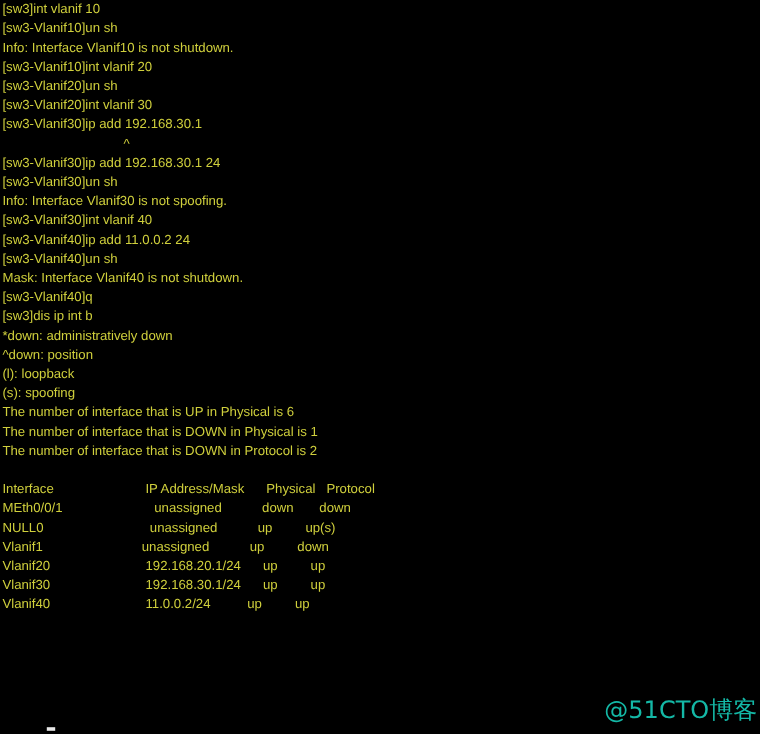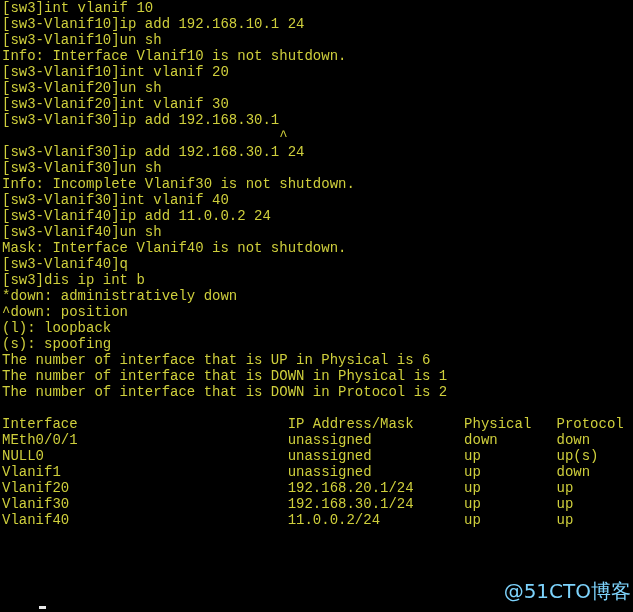--- a/index.html
+++ b/index.html
@@ -20,67 +20,66 @@
     height: 612px;
     background: #000000;
     box-sizing: border-box;
     padding: 0px 0 0 2px;
     overflow: hidden;
   }
   .line {
     display: block;
     height: 16px;
     line-height: 16px;
-    font-size: 14px;
+    font-size: 11px;
     letter-spacing: 0px;
     color: #cfcf3c;
     white-space: pre;
-    font-family: Liberation Mono, monospace;
+    font-family: Liberation Sans, sans-serif;
   }
   .line.blank {
     color: transparent;
   }
   #cursor {
     position: absolute;
     left: 39px;
     top: 606px;
     width: 7px;
     height: 3px;
     background: #e8e8e8;
   }
   #watermark {
     position: absolute;
     right: 2px;
     top: 579px;
     font-family: "DejaVu Sans", "Liberation Sans", sans-serif;
     font-size: 20px;
     line-height: 24px;
-    color: #7dd3fc;
+    color: #14b8a6;
     letter-spacing: 0px;
     white-space: pre;
     font-weight: 400;
   }
 </style>
 </head>
 <body>
 
 <div id="terminal">
   <div id="terminal-output">
       <span class="line">[sw3]int vlanif 10</span>
-      <span class="line">[sw3-Vlanif10]ip add 192.168.10.1 24</span>
       <span class="line">[sw3-Vlanif10]un sh</span>
       <span class="line">Info: Interface Vlanif10 is not shutdown.</span>
       <span class="line">[sw3-Vlanif10]int vlanif 20</span>
       <span class="line">[sw3-Vlanif20]un sh</span>
       <span class="line">[sw3-Vlanif20]int vlanif 30</span>
       <span class="line">[sw3-Vlanif30]ip add 192.168.30.1</span>
       <span class="line">                                 ^</span>
       <span class="line">[sw3-Vlanif30]ip add 192.168.30.1 24</span>
       <span class="line">[sw3-Vlanif30]un sh</span>
-      <span class="line">Info: Incomplete Vlanif30 is not shutdown.</span>
+      <span class="line">Info: Interface Vlanif30 is not spoofing.</span>
       <span class="line">[sw3-Vlanif30]int vlanif 40</span>
       <span class="line">[sw3-Vlanif40]ip add 11.0.0.2 24</span>
       <span class="line">[sw3-Vlanif40]un sh</span>
       <span class="line">Mask: Interface Vlanif40 is not shutdown.</span>
       <span class="line">[sw3-Vlanif40]q</span>
       <span class="line">[sw3]dis ip int b</span>
       <span class="line">*down: administratively down</span>
       <span class="line">^down: position</span>
       <span class="line">(l): loopback</span>
       <span class="line">(s): spoofing</span>

